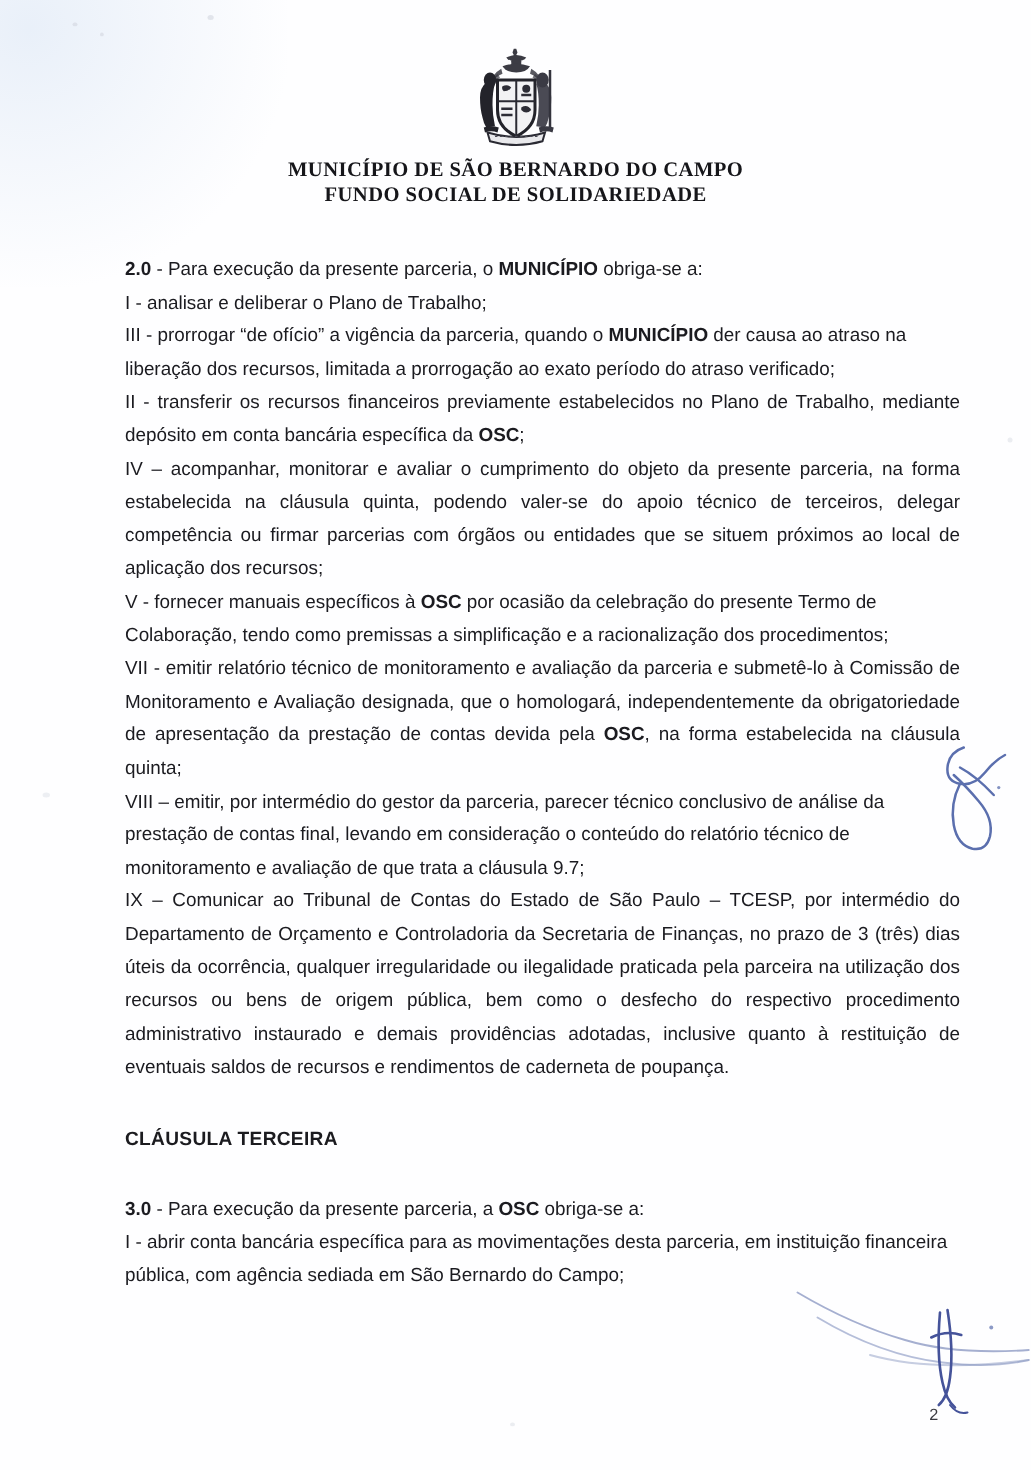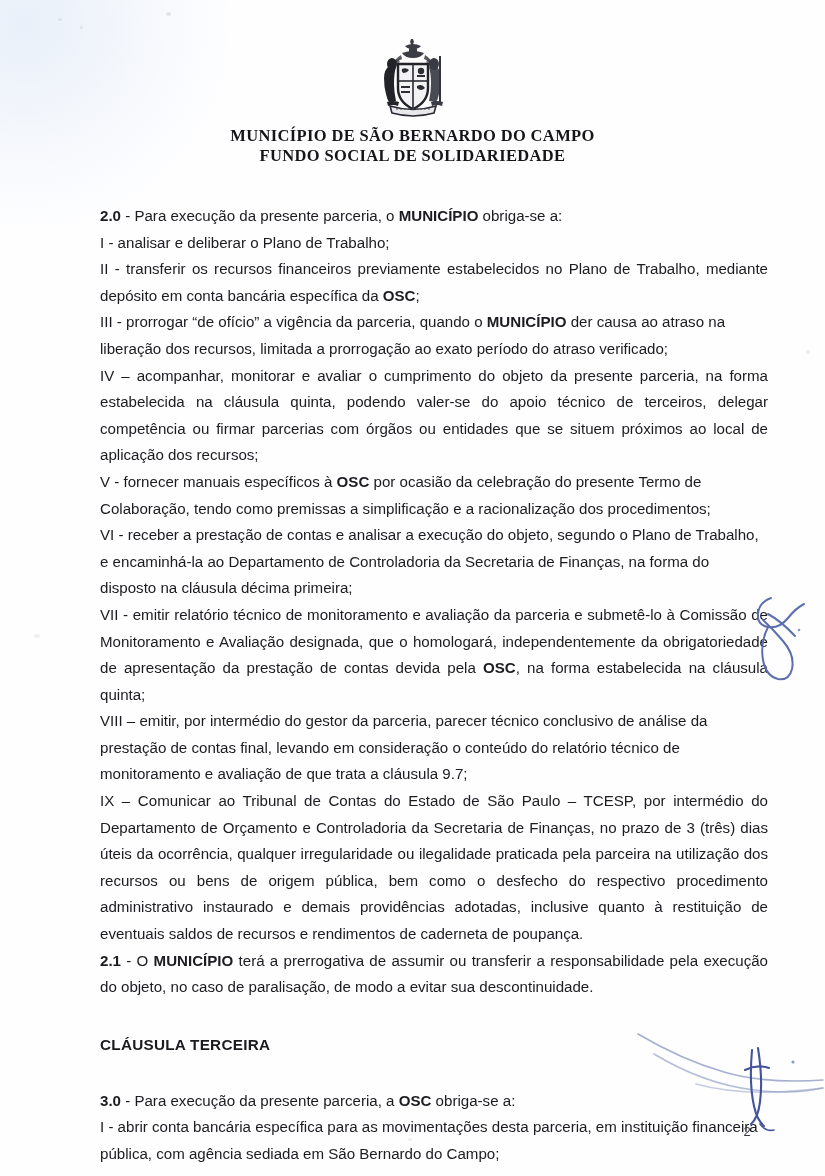--- a/index.html
+++ b/index.html
@@ -161,37 +161,35 @@
     <div class="org-line">MUNICÍPIO DE SÃO BERNARDO DO CAMPO</div>
     <div class="org-line">FUNDO SOCIAL DE SOLIDARIEDADE</div>
   </div>
 
   <div class="body-block">
 
     <p class="para flush"><b>2.0</b><span> - Para execução da presente parceria, o </span><b>MUNICÍPIO</b><span> obriga-se a:</span></p>
 
     <p class="para flush">I - analisar e deliberar o Plano de Trabalho;</p>
 
+    <p class="para flush"><span>III - prorrogar “de ofício” a vigência da parceria, quando o </span><b>MUNICÍPIO</b><span> der causa ao atraso na liberação dos recursos, limitada a prorrogação ao exato período do atraso verificado;</span></p>
+
     <p class="para"><span>II - transferir os recursos financeiros previamente estabelecidos no Plano de Trabalho, mediante depósito em conta bancária específica da </span><b>OSC</b><span>;</span></p>
 
-    <p class="para flush"><span>III - prorrogar “de ofício” a vigência da parceria, quando o </span><b>MUNICÍPIO</b><span> der causa ao atraso na liberação dos recursos, limitada a prorrogação ao exato período do atraso verificado;</span></p>
-
     <p class="para">IV – acompanhar, monitorar e avaliar o cumprimento do objeto da presente parceria, na forma estabelecida na cláusula quinta, podendo valer-se do apoio técnico de terceiros, delegar competência ou firmar parcerias com órgãos ou entidades que se situem próximos ao local de aplicação dos recursos;</p>
 
     <p class="para flush"><span>V - fornecer manuais específicos à </span><b>OSC</b><span> por ocasião da celebração do presente Termo de Colaboração, tendo como premissas a simplificação e a racionalização dos procedimentos;</span></p>
 
-    <p class="para flush">VI - receber a prestação de contas e analisar a execução do objeto, segundo o Plano de Trabalho, e encaminhá-la ao Departamento de Controladoria da Secretaria de Finanças, na forma do disposto na cláusula décima primeira;</p>
 
     <p class="para"><span>VII - emitir relatório técnico de monitoramento e avaliação da parceria e submetê-lo à Comissão de Monitoramento e Avaliação designada, que o homologará, independentemente da obrigatoriedade de apresentação da prestação de contas devida pela </span><b>OSC</b><span>, na forma estabelecida na cláusula quinta;</span></p>
 
     <p class="para flush">VIII – emitir, por intermédio do gestor da parceria, parecer técnico conclusivo de análise da prestação de contas final, levando em consideração o conteúdo do relatório técnico de monitoramento e avaliação de que trata a cláusula 9.7;</p>
 
     <p class="para">IX – Comunicar ao Tribunal de Contas do Estado de São Paulo – TCESP, por intermédio do Departamento de Orçamento e Controladoria da Secretaria de Finanças, no prazo de 3 (três) dias úteis da ocorrência, qualquer irregularidade ou ilegalidade praticada pela parceira na utilização dos recursos ou bens de origem pública, bem como o desfecho do respectivo procedimento administrativo instaurado e demais providências adotadas, inclusive quanto à restituição de eventuais saldos de recursos e rendimentos de caderneta de poupança.</p>
 
-    <p class="para"><b>2.1</b><span> - O </span><b>MUNICÍPIO</b><span> terá a prerrogativa de assumir ou transferir a responsabilidade pela execução do objeto, no caso de paralisação, de modo a evitar sua descontinuidade.</span></p>
 
     <div class="gap-before-heading"></div>
 
     <p class="clause-heading">CLÁUSULA TERCEIRA</p>
 
     <div class="gap-after-heading"></div>
 
     <p class="para flush"><b>3.0</b><span> - Para execução da presente parceria, a </span><b>OSC</b><span> obriga-se a:</span></p>
 
     <p class="para flush">I - abrir conta bancária específica para as movimentações desta parceria, em instituição financeira pública, com agência sediada em São Bernardo do Campo;</p>

